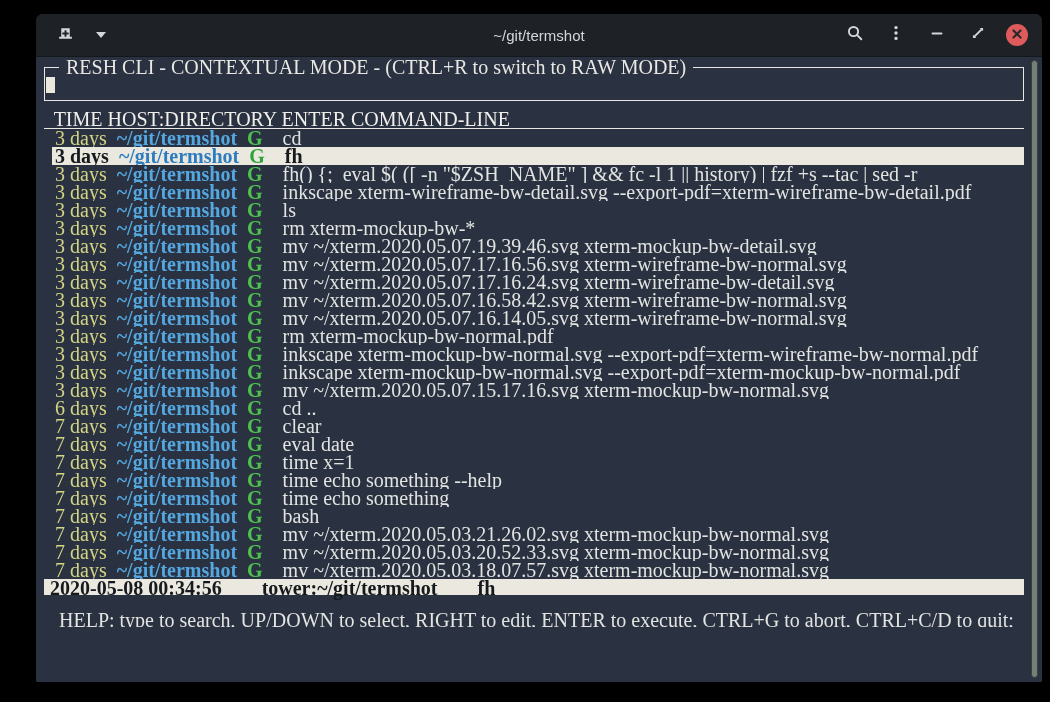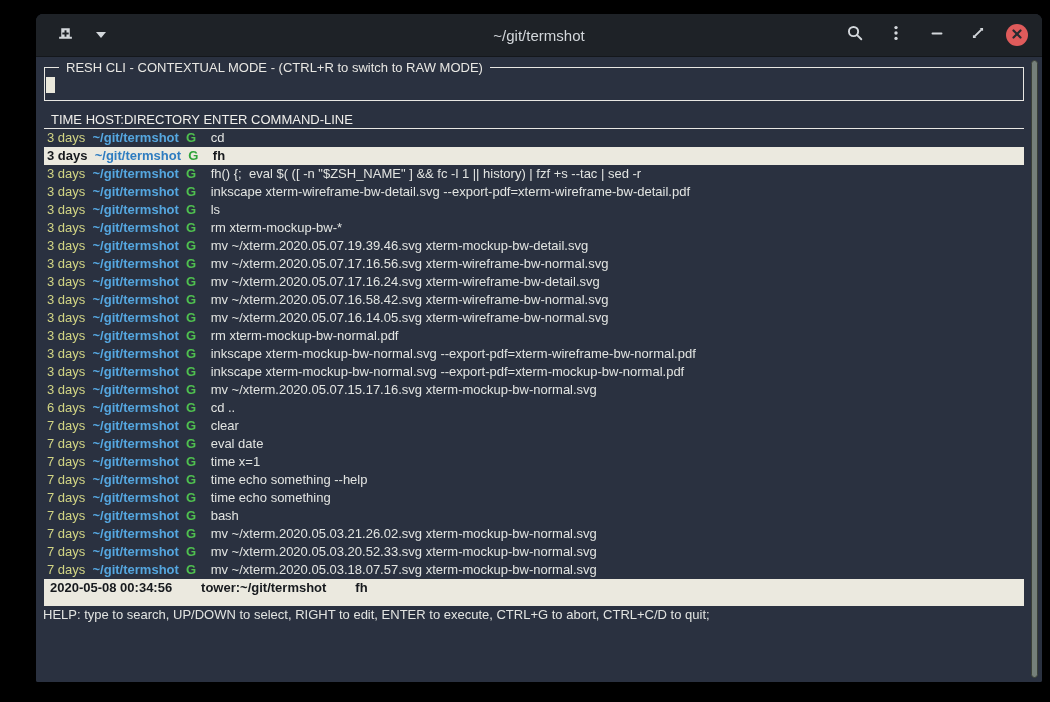--- a/index.html
+++ b/index.html
@@ -20,48 +20,48 @@
   .tb-title { position:absolute; left:50%; top:50%; transform:translate(-50%,-50%);
               color:var(--titlebar_text); font-size:15px; }
   .tb-right { margin-left:auto; display:flex; align-items:center; gap:15px; padding-right:14px; }
   .close-btn { width:22px; height:22px; border-radius:50%; background:var(--close_red);
                display:flex; align-items:center; justify-content:center; }
   svg .st { stroke:var(--titlebar_text); fill:none; stroke-width:1.7; stroke-linecap:round; }
   svg .fl { fill:var(--titlebar_text); }
 
   
   .term { position:absolute; top:43px; left:0; right:0; bottom:0; background:var(--terminal_bg);
-          font-family:Liberation Sans, sans-serif; font-size:13px; color:var(--text); }
+          font-family:Liberation Serif, serif; font-size:20px; color:var(--text); }
 
   .search-box { position:relative; margin:10px 18px 0 8px; height:34px;
                 border:1px solid var(--border_light); }
   .search-box-title { position:absolute; top:-9px; left:14px; background:var(--terminal_bg);
                       padding:0 7px; line-height:17px; color:var(--border_light); white-space:pre; }
   .search-line { position:absolute; left:1px; top:9px; height:16px; right:4px; }
   .cursor { display:inline-block; width:9px; height:16px; background:#eae8dc; vertical-align:top; }
 
   .table-header { margin:10px 18px 0 8px; height:18px; line-height:17px; white-space:pre;
                   border-bottom:1px solid var(--border_light); color:#f0efeb; }
 
-  .rows { margin:0 18px 0 8px; }
+  .rows { margin:0 18px 0 16px; }
   .trow { height:18px; line-height:18px; white-space:pre; padding:0 3px; overflow:hidden; }
   .c-time { color:var(--accent_yellow); margin-right:1ch; }
   .c-path { color:var(--accent_blue); font-weight:bold; margin-right:1ch; }
   .c-flag { color:var(--accent_green); font-weight:bold; margin-right:2ch; }
   .trow.selected { background:var(--selection_bg); font-weight:bold; }
   .trow.selected .c-time, .trow.selected .c-cmd { color:var(--selection_text); }
   .trow.selected .c-path { color:#2e7cc0; }
   .trow.selected .c-flag { color:#2fa33a; }
 
-  .statusbar { margin:0 18px 0 8px; height:27px; line-height:18px; white-space:pre;
+  .statusbar { margin:0 18px 0 8px; height:16px; line-height:18px; white-space:pre;
                background:var(--selection_bg); color:var(--selection_text); font-weight:bold;
                padding:0 3px 0 6px; }
   .statusbar span { margin-right:4ch; }
-  .helpline { margin:0 18px 0 4px; height:18px; line-height:18px; white-space:pre;
-              padding:0 3px; color:var(--text); overflow:hidden; }
+  .helpline { margin:0 18px 0 20px; height:18px; line-height:18px; white-space:pre;
+              padding:16px 3px; color:var(--text); overflow:hidden; }
 
   .scrollbar { position:absolute; top:3px; bottom:4px; right:4px; width:7px;
                background:var(--scrollbar); border-radius:4px; border:1px solid #3a4038; }
 </style>
 </head>
 <body>
 
 <div class="window">
 
   <div class="titlebar">

